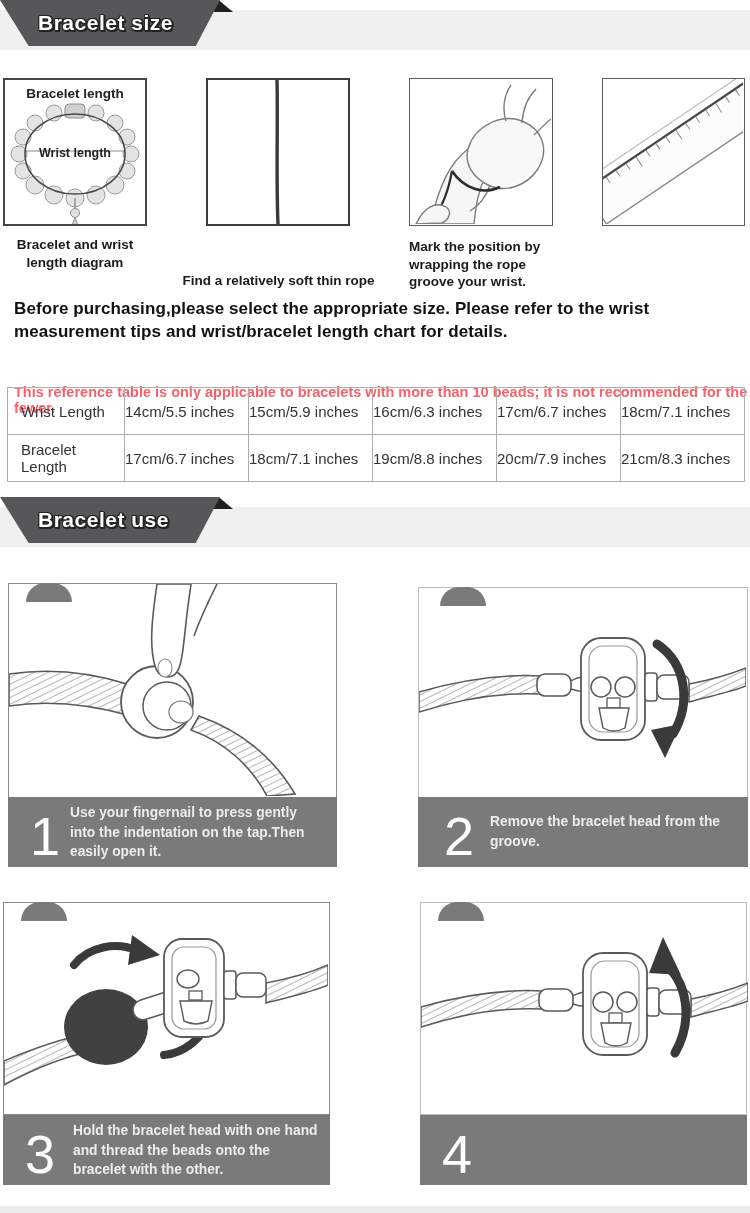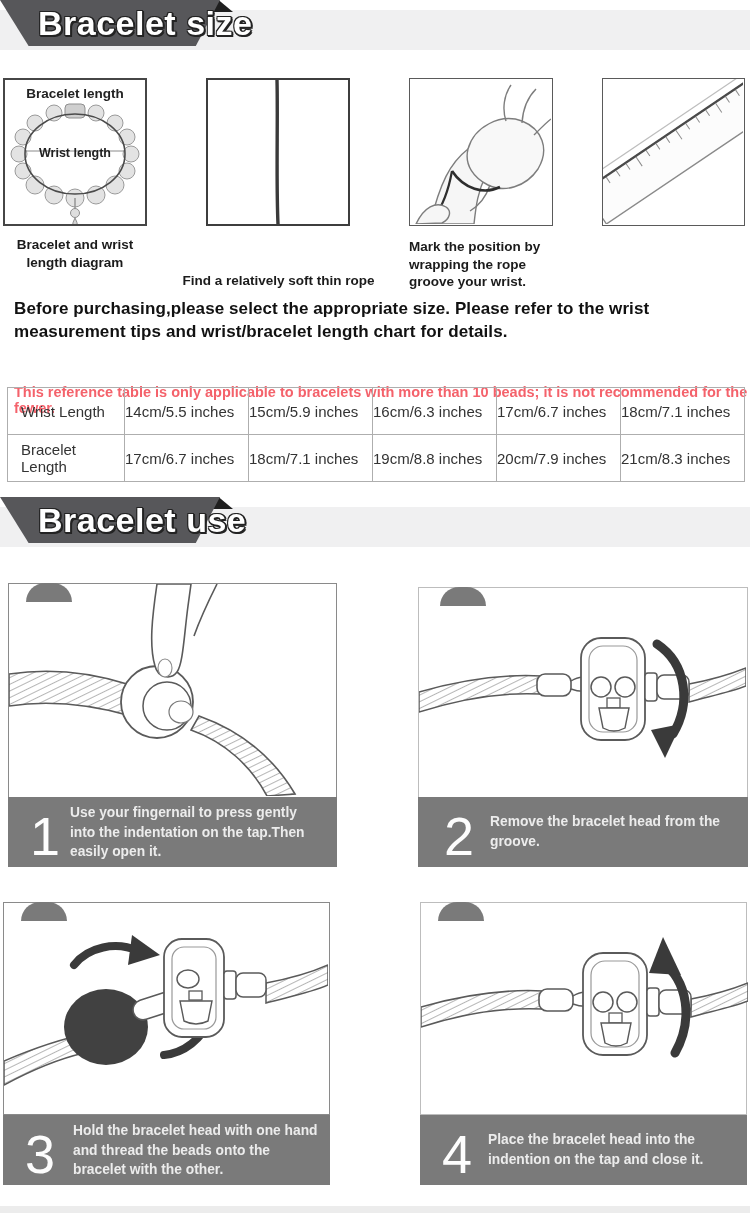--- a/index.html
+++ b/index.html
@@ -7,21 +7,21 @@
   .page{position:relative;width:750px;height:1213px;background:#fff;overflow:hidden;}
 
   
   .ribbon-wrap{position:absolute;left:0;width:750px;height:56px;}
   .ribbon-band{position:absolute;left:0;top:10px;width:750px;height:40px;background:#f0f0f1;}
   .ribbon-fold{position:absolute;left:201px;top:0;width:32px;height:12px;background:#1f1f1f;
                clip-path:polygon(0 0,55% 0,100% 100%,0 100%);}
   .ribbon-shape{position:absolute;left:0;top:0;width:220px;height:46px;background:#57575a;
                 clip-path:polygon(0 0,100% 0,89% 100%,13% 100%);}
   .ribbon-title{position:absolute;left:38px;top:0;height:46px;line-height:46px;
-                font-size:34px;font-weight:bold;color:#ffffff;letter-spacing:.5px;
+                font-size:21px;font-weight:bold;color:#ffffff;letter-spacing:.5px;
                 text-shadow:2px 2px 0 #232323,-1px -1px 0 #232323,1px -1px 0 #232323,
                             -1px 1px 0 #232323,2px 0 0 #232323,0 2px 0 #232323;}
 
   
   .mbox{position:absolute;top:78px;height:148px;background:#fff;box-sizing:border-box;}
   .mbox svg{display:block;}
   #mbox1{left:3px;width:144px;border:2px solid #464646;}
   #mbox2{left:206px;width:144px;border:2px solid #3d3d3d;}
   #mbox3{left:409px;width:144px;border:1.5px solid #5a5a5a;}
   #mbox4{left:602px;width:143px;border:1.5px solid #5a5a5a;}
@@ -289,18 +289,17 @@
         <path d="M180,120 L210,120 L206,140 Q195,146 184,140 Z" fill="#ffffff" stroke="#5a5a5a" stroke-width="1.4"></path>
         <rect x="226" y="85" width="12" height="28" rx="3" fill="#ffffff" stroke="#5a5a5a" stroke-width="1.5"></rect>
         <rect x="238" y="87" width="32" height="24" rx="7" fill="#ffffff" stroke="#5a5a5a" stroke-width="1.5"></rect>
         <path d="M254,150 C272,118 268,78 240,58" fill="none" stroke="#3a3a3a" stroke-width="9" stroke-linecap="round"></path>
         <polygon points="260,72 242,34 228,70" fill="#3a3a3a"></polygon>
       </svg>
     </div>
     <div class="panel-bump" style="left:18px"></div>
     <div class="panel-band">
       <div class="panel-num" style="left:22px">4</div>
-      <div class="panel-text" style="left:68px">Place the bracelet head into the indention on the tap and close it.</div>
     </div>
   </div>
 
   <div class="bottom-strip"></div>
 </div>
 
 </body></html>

